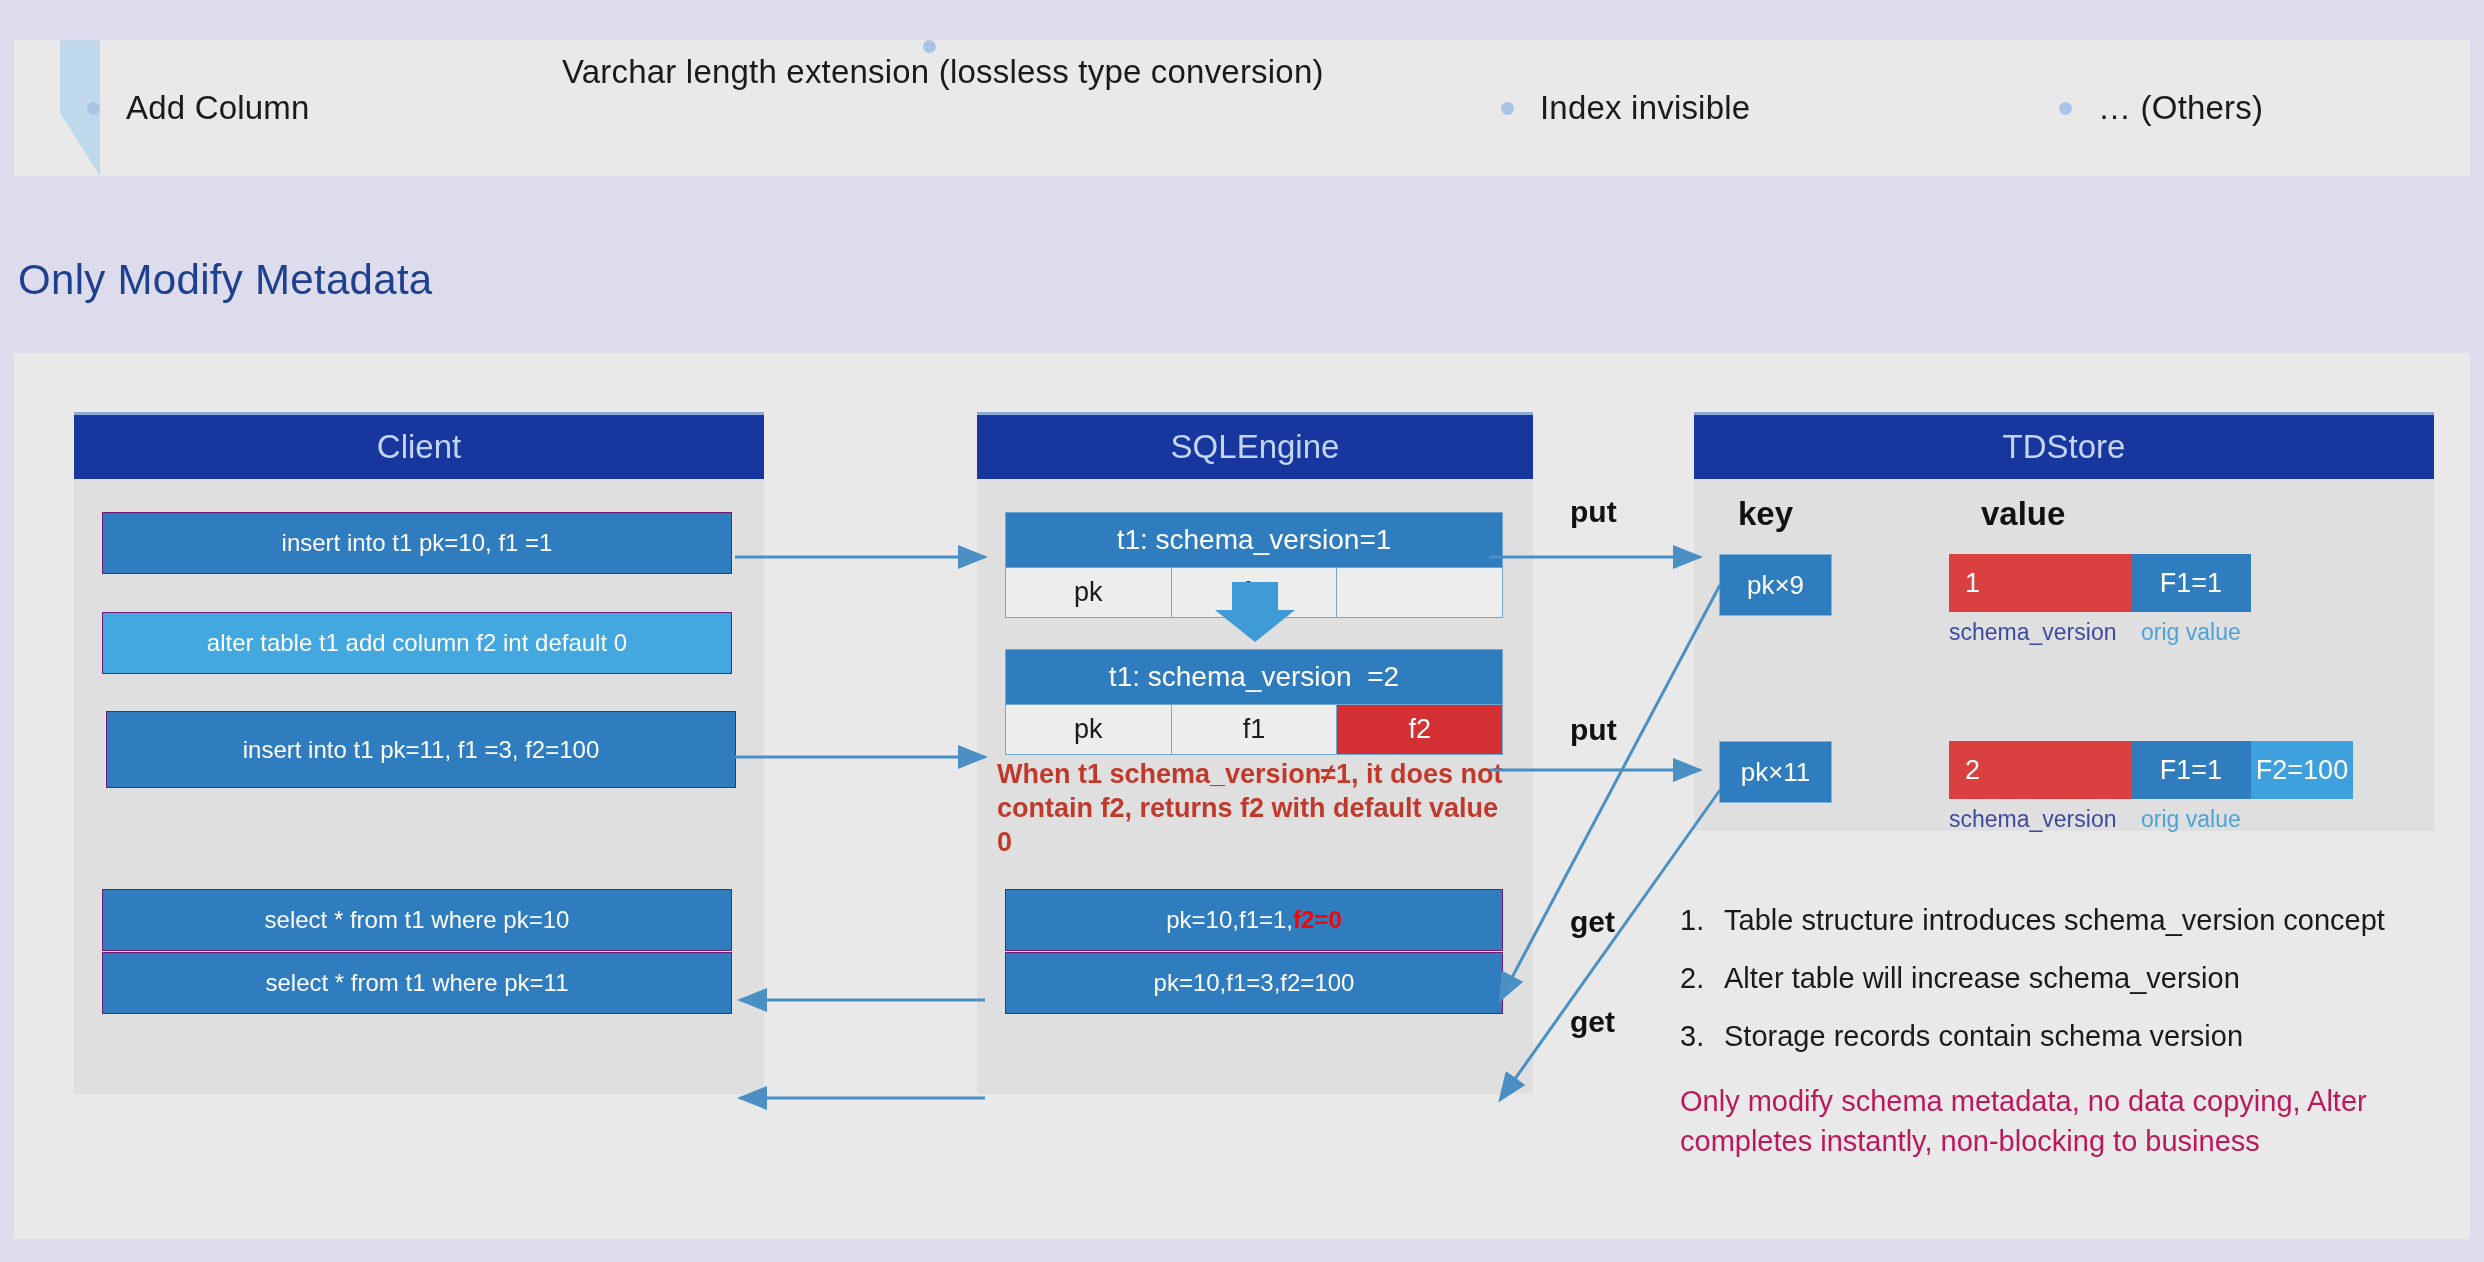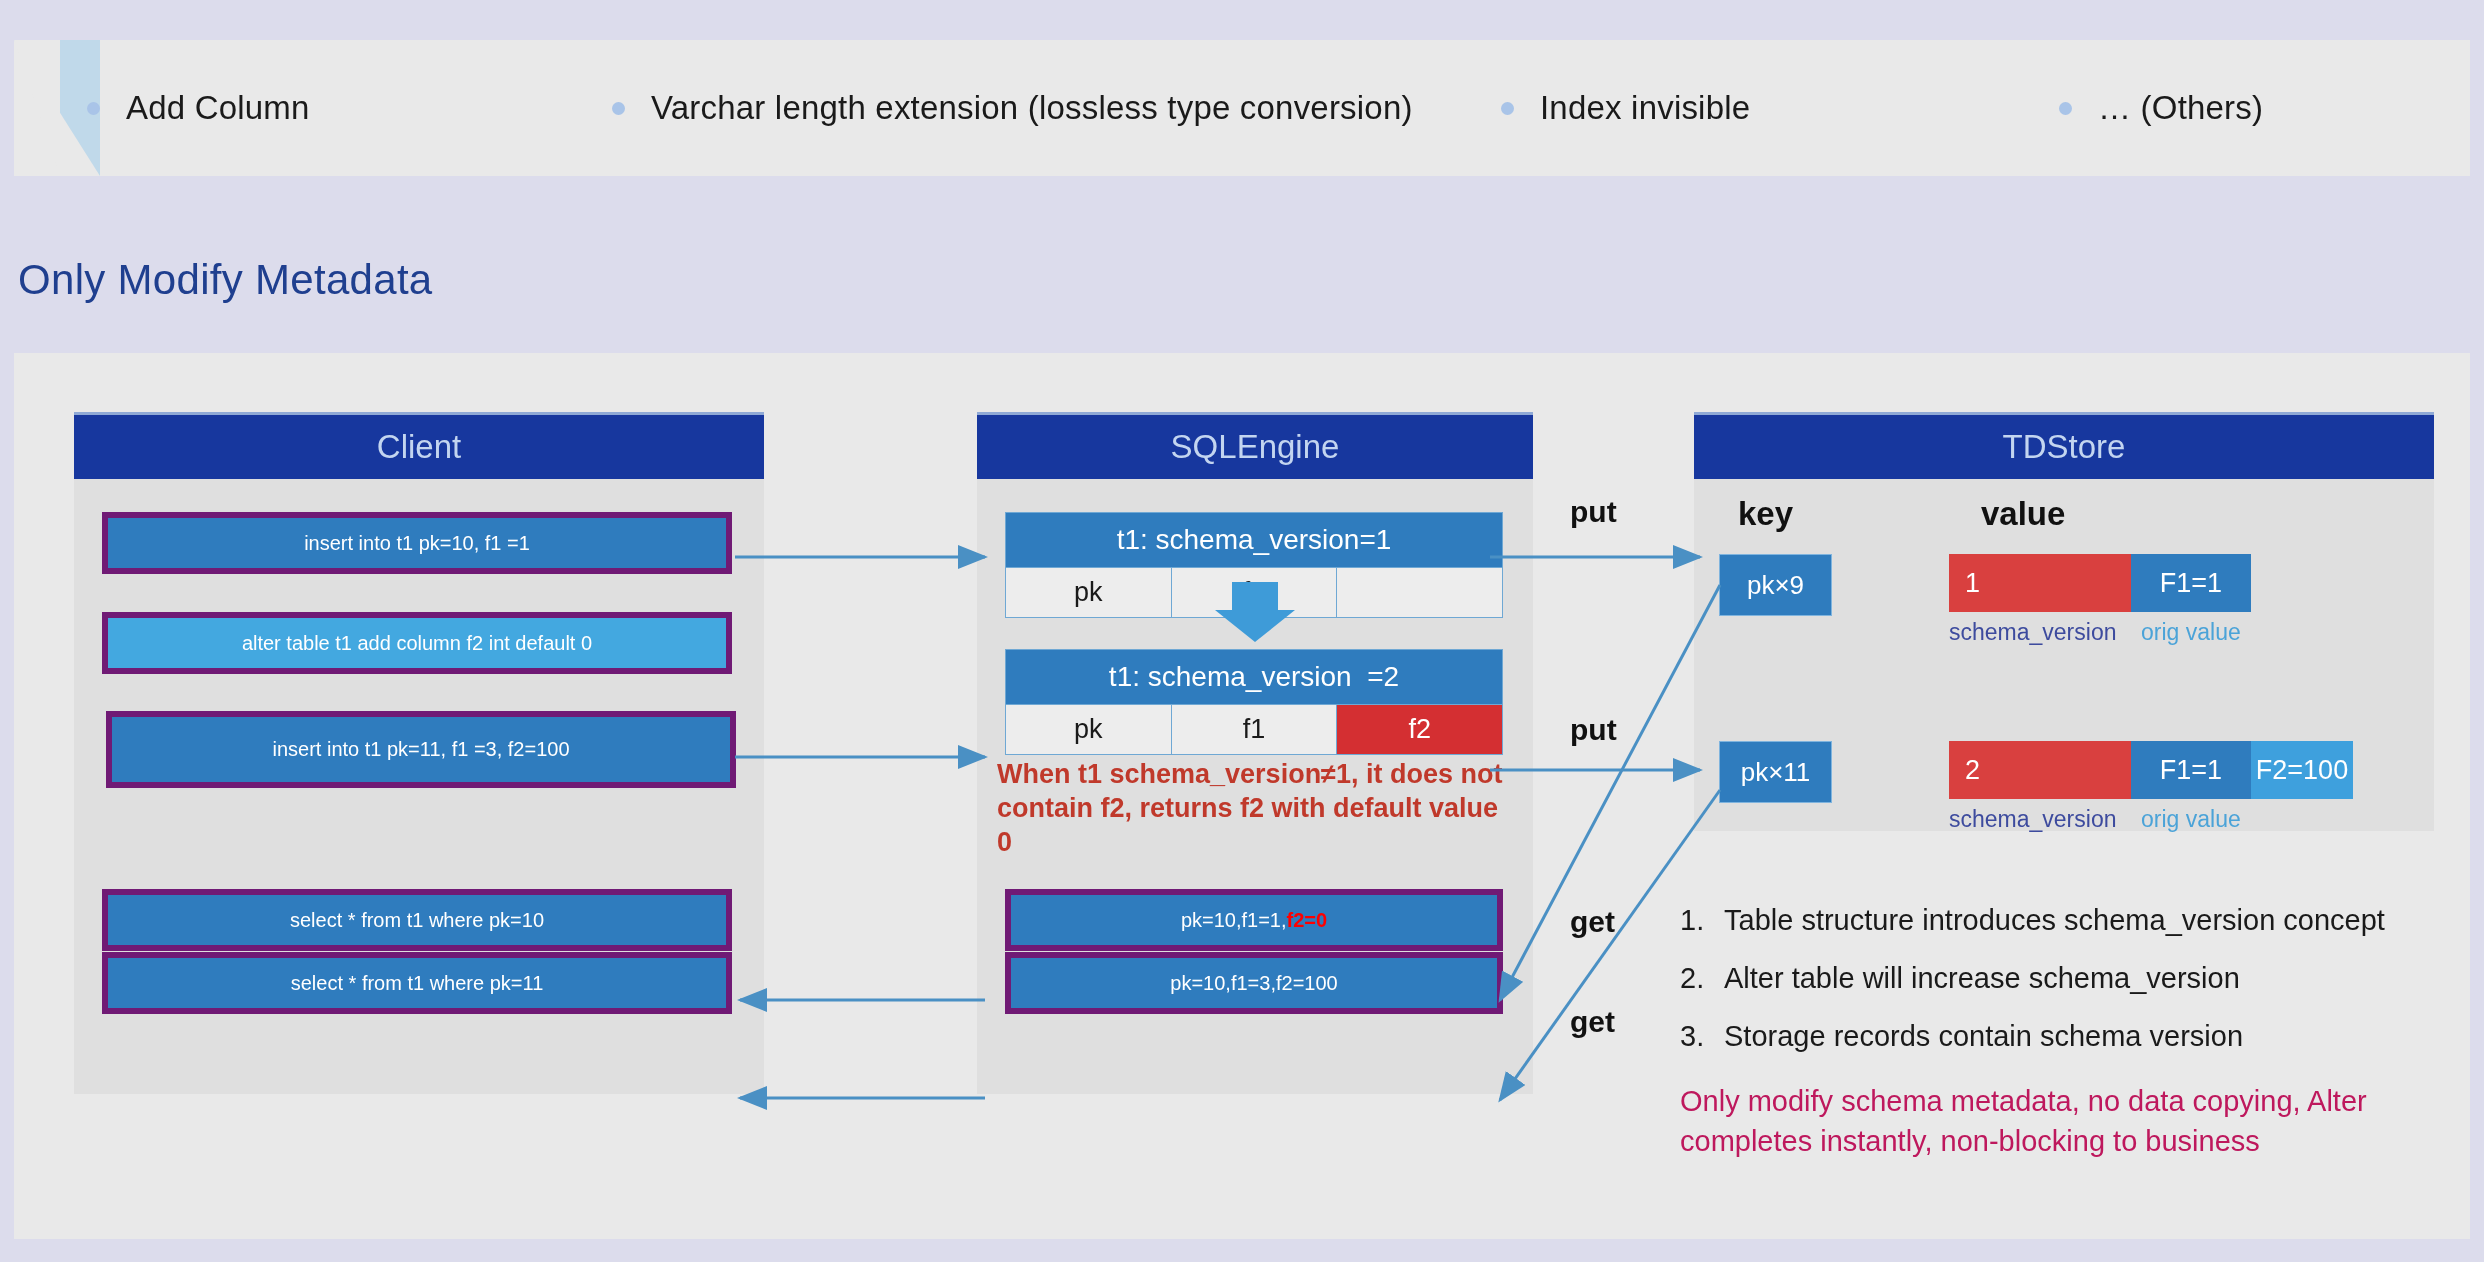--- a/index.html
+++ b/index.html
@@ -70,21 +70,21 @@
     margin-right: 26px;
     flex: 0 0 auto;
   }
   .banner-label {
     font-size: 33px;
     color: #1a1a1a;
     white-space: nowrap;
     letter-spacing: 0.2px;
   }
   .bi-0 { left: 73px; }
-  .bi-1 { left: 598px; }
+  .bi-1 { left: 548px; flex-direction: column; }
   .bi-2 { left: 1487px; }
   .bi-3 { left: 2045px; }
 
   
   .section-title {
     position: absolute;
     left: 18px;
     top: 256px;
     font-size: 42px;
     color: #1f3f8f;
@@ -125,26 +125,26 @@
   .col-client .col-body { height: 615px; }
   .col-engine { left: 963px; width: 556px; }
   .col-engine .col-body { height: 615px; }
   .col-store { left: 1680px; width: 740px; }
   .col-store .col-body { height: 352px; }
 
   
   .cmd-box {
     position: absolute;
     color: #ffffff;
-    font-size: 20px;
+    font-size: 24px;
     display: flex;
     align-items: center;
     justify-content: center;
     text-align: center;
-    border: 6px solid #701a75;
+    border: 1px solid #701a75;
     box-sizing: border-box;
   }
   .cmd-mid   { background: #2f7cbe; }
 
   
   .c-b1 { left: 28px; top: 33px;  width: 630px; height: 62px; }
   .c-b2 { left: 28px; top: 133px; width: 630px; height: 62px; background: #43a8e0; }
   .c-b3 { left: 32px; top: 232px; width: 630px; height: 77px; }
   .c-b4 { left: 28px; top: 410px; width: 630px; height: 62px; }
   .c-b5 { left: 28px; top: 473px; width: 630px; height: 62px; }

